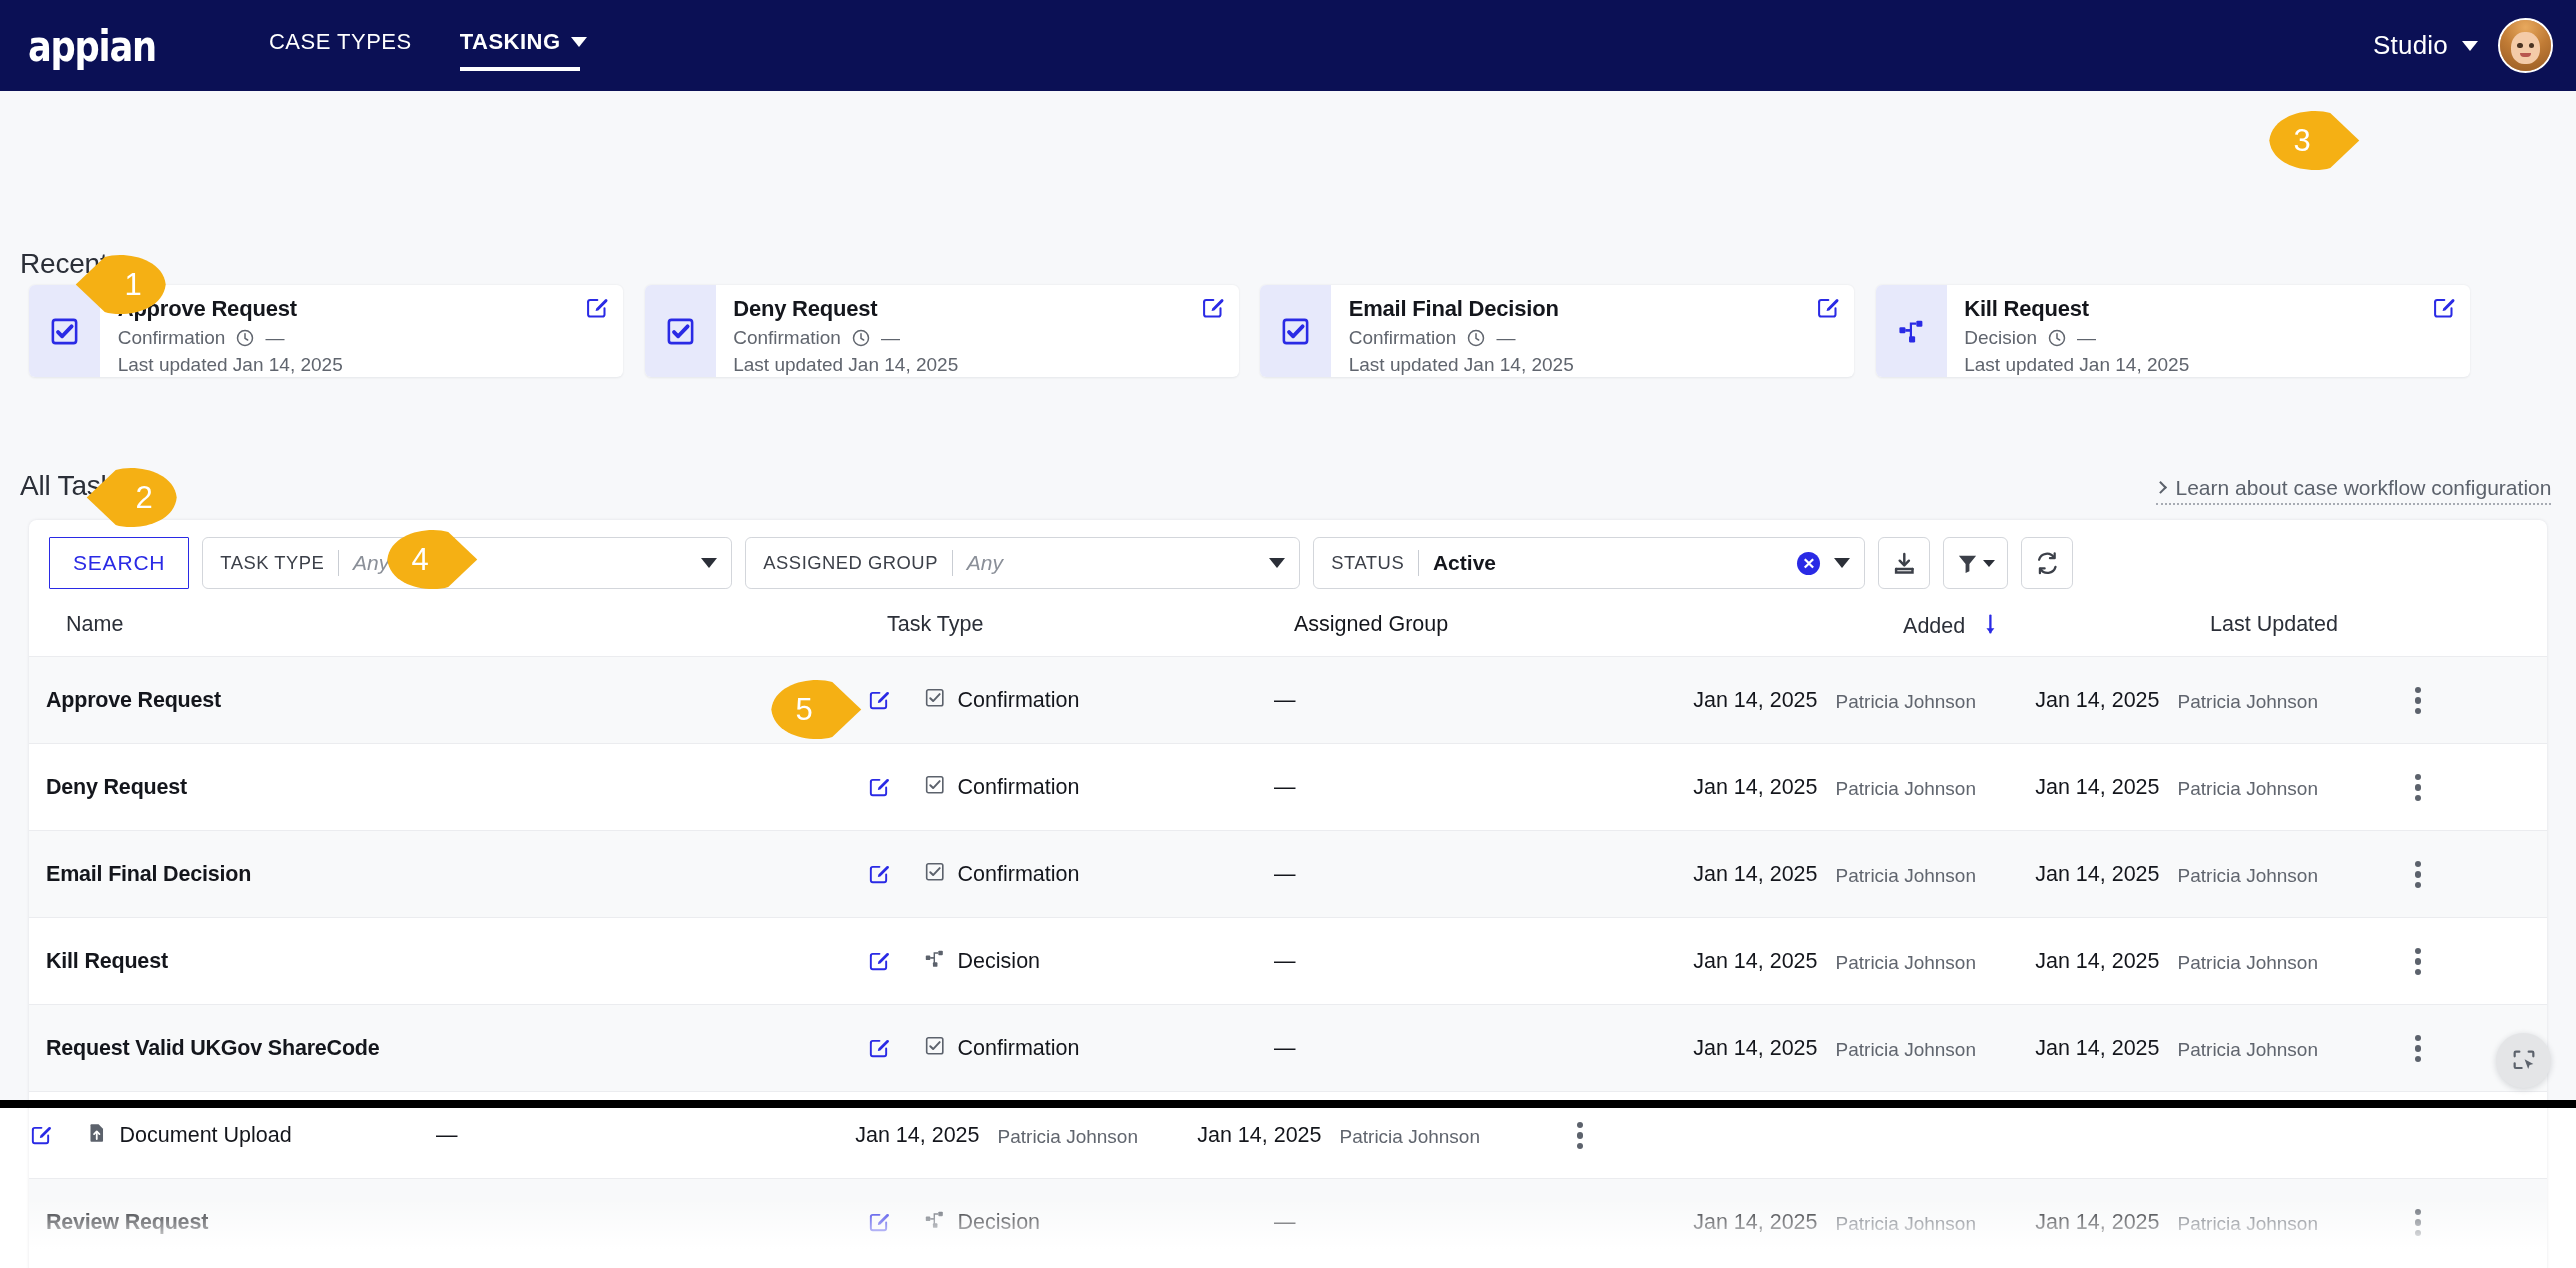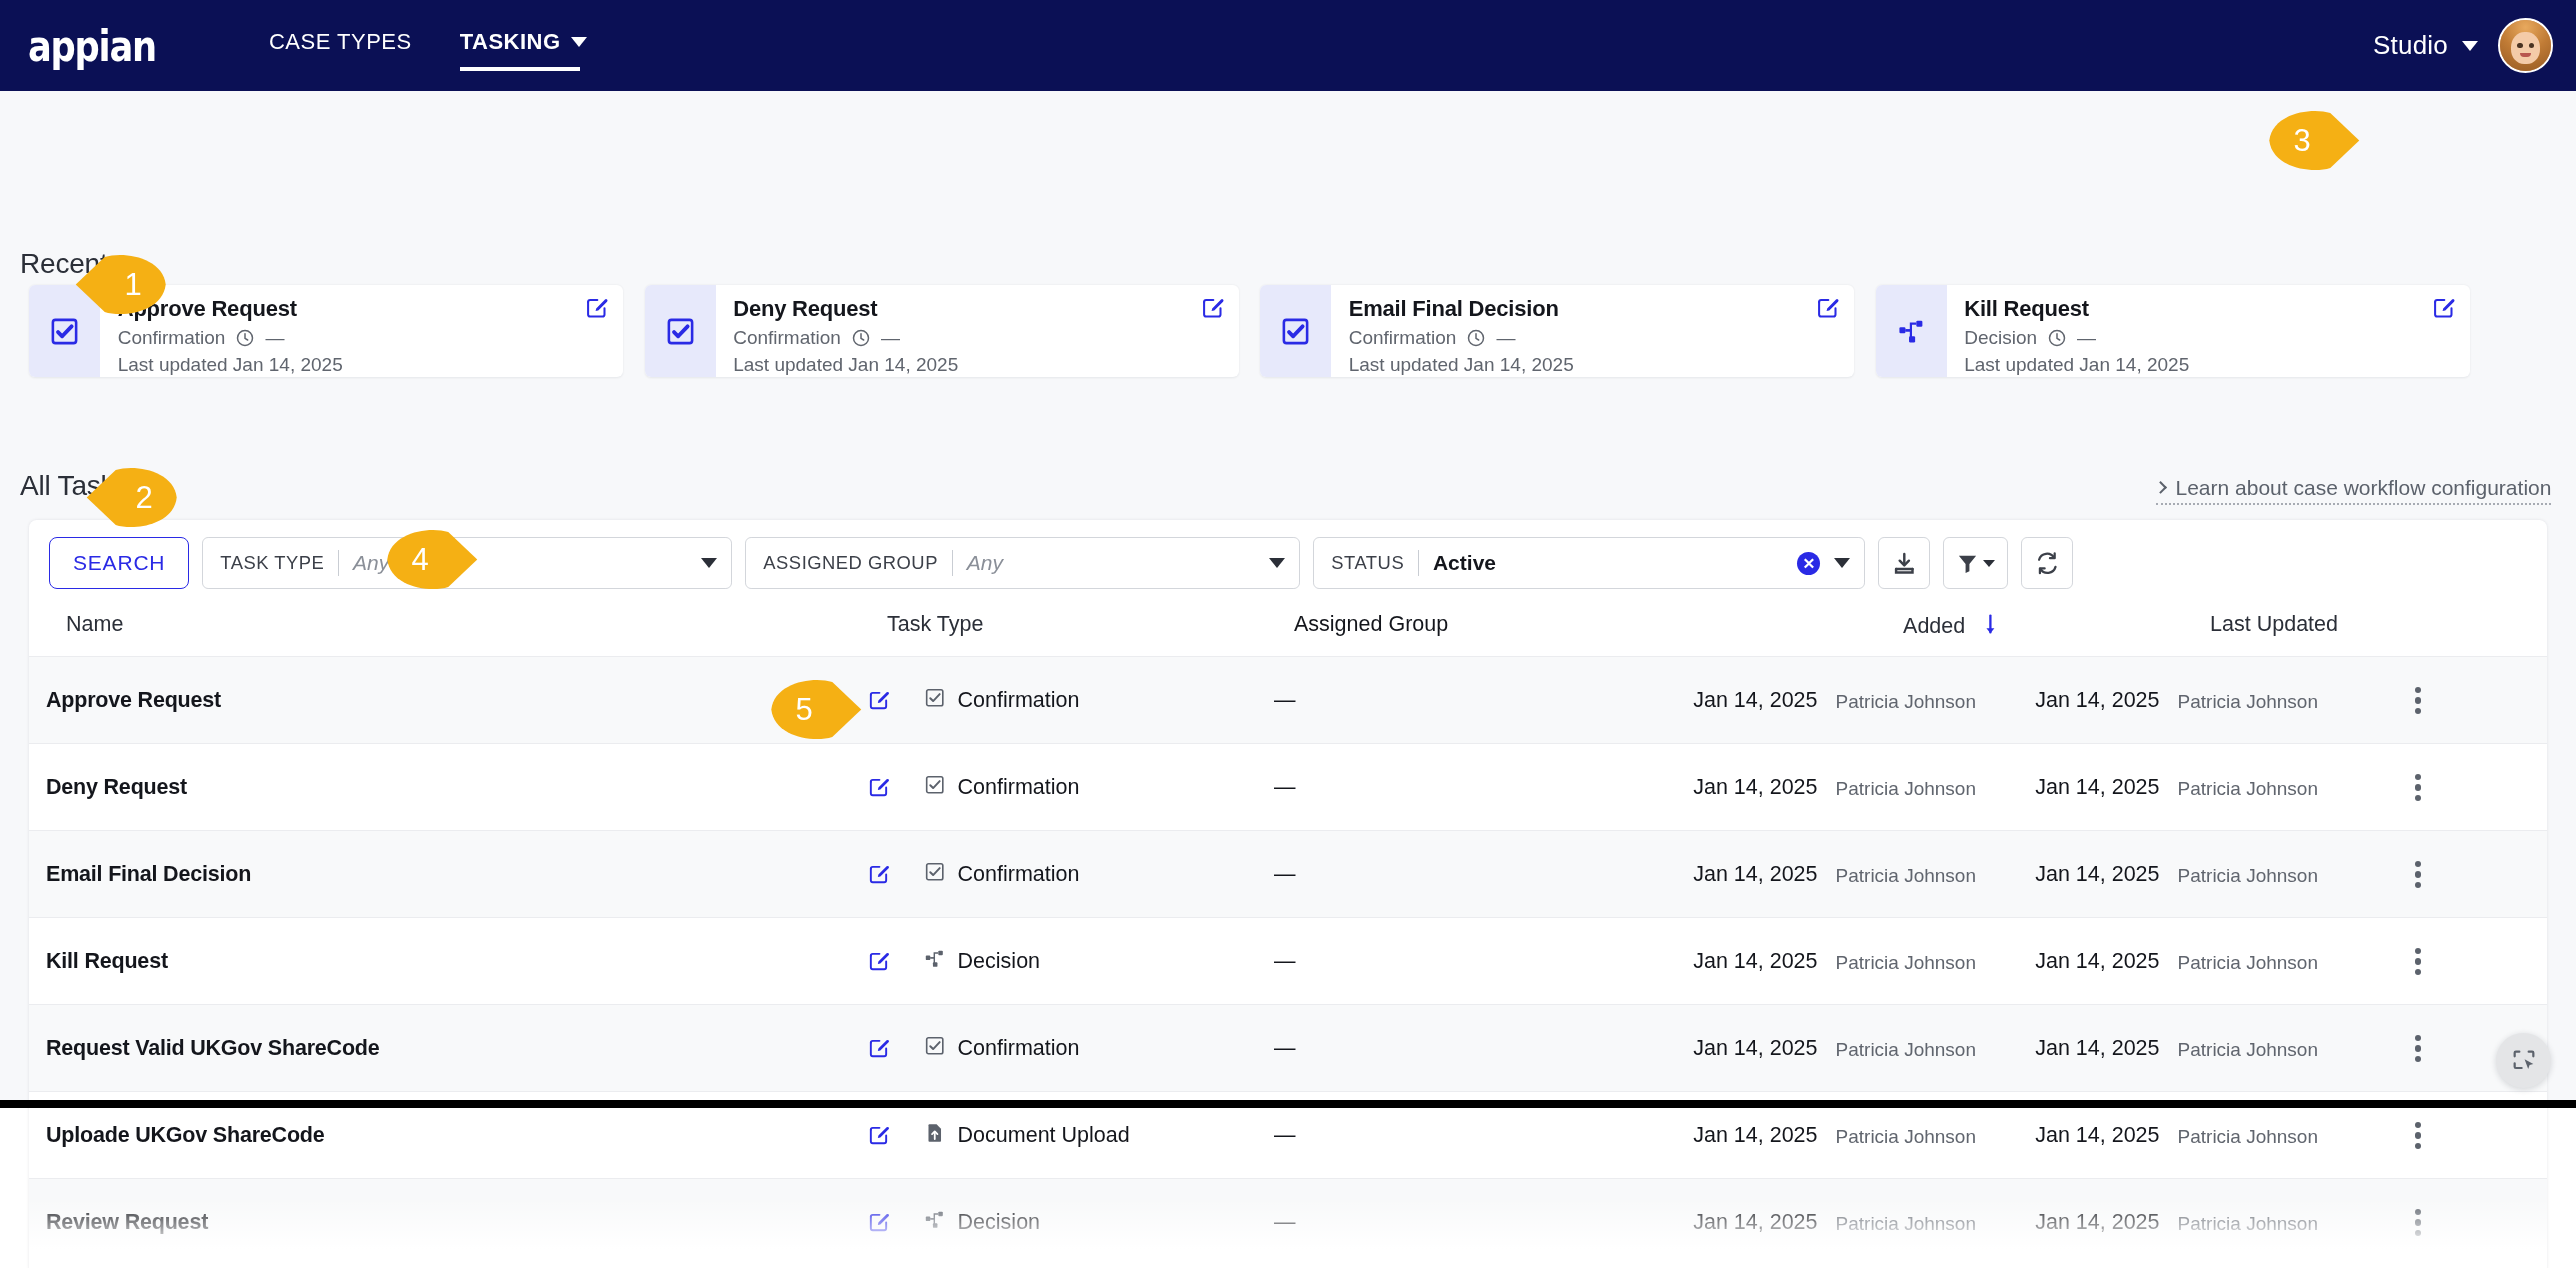--- a/index.html
+++ b/index.html
@@ -167,21 +167,21 @@
     width: 446px; height: 52px; border: 0.8px solid #D3D6DB; border-radius: 6.1px;
     display: flex; align-items: center; gap: 12.3px; padding: 0 15.4px; background: #fff;
   }
   .search-input {
     border: none; outline: none; background: transparent;
     font-size: 21px; color: #2B2F38; width: 100%;
     font-family: "Liberation Sans", sans-serif; font-style: italic;
   }
   .search-input::placeholder { color: #8A8F98; font-style: italic; }
   .search-btn {
-    height: 52px; padding: 0 23px; border: 1.5px solid #2A2AE5; border-radius: 8px;
+    height: 52px; padding: 0 23px; border: 1.5px solid #2A2AE5; border-radius: 1px;
     background: #ffffff; color: #2A2AE5; font-size: 21px; letter-spacing: 0.8px;
     cursor: pointer; font-family: "Liberation Sans", sans-serif;
     display: flex; align-items: center;
   }
   .fdrop {
     height: 52px; border: 0.8px solid #D3D6DB; border-radius: 6.1px; background: #fff;
     display: flex; align-items: center; padding: 0 14px 0 17px; gap: 14px; cursor: pointer;
   }
   .fdrop .flabel { font-size: 18.4px; color: #3C4049; letter-spacing: 0.5px; white-space: nowrap; }
   .fdrop .fdiv { width: 0.8px; height: 26px; background: #C9CDD3; flex: none; }
@@ -682,21 +682,20 @@
       <div class="c-kebab">
         <span class="kebab">
             <i></i>
             <i></i>
             <i></i>
           </span>
       </div>
     </div>
 
     <div class="trow even">
-      <div class="c-name">Uploade UKGov ShareCode</div>
       <div class="c-type">
         <span class="row-edit">
           <svg width="23" height="23" viewBox="0 0 24 24" fill="none">
               <path d="M4 6a2 2 0 012-2h7" stroke="#2A2AE5" stroke-width="2" stroke-linecap="round"></path>
               <path d="M4 6v12a2 2 0 002 2h12a2 2 0 002-2v-6" stroke="#2A2AE5" stroke-width="2" stroke-linecap="round"></path>
               <path d="M20.5 3.5l-8.6 8.6-.6 2.6 2.6-.6 8.6-8.6a1.4 1.4 0 00-2-2z" fill="#2A2AE5"></path>
             </svg>
         </span>
         <span>
           <svg width="21.5" height="21.5" viewBox="0 0 24 24" fill="none">

